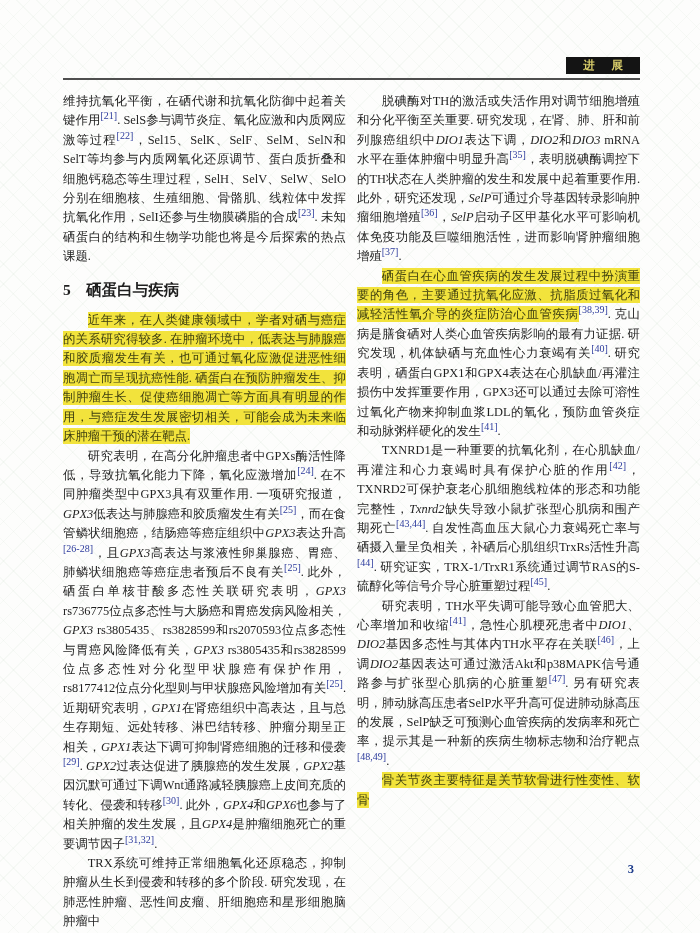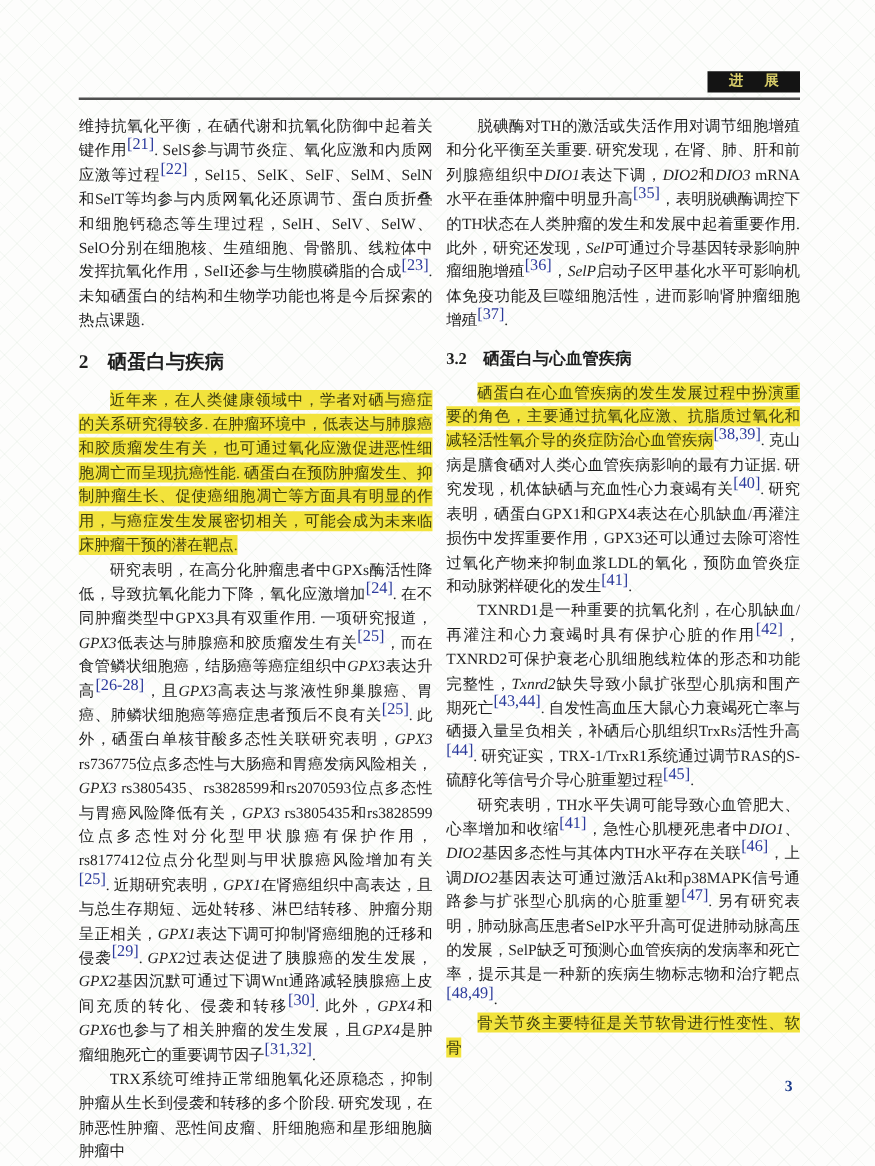--- a/index.html
+++ b/index.html
@@ -45,49 +45,48 @@
   .col-left{left:63px;}
   .col-right{left:357px;}
   .p{margin:0;}
   .p.ind{text-indent:2em;font-family:Liberation Serif, serif;}
   .h1{font-size:15.5px;font-weight:bold;margin:13px 0 11px 0;line-height:20px;}
   .h2{font-size:13.2px;font-weight:bold;margin:11px 0 9px 0;line-height:18px;}
   .s-n{}
   .s-i{font-style:italic;}
   .s-c{
     color:var(--citation);
-    font-size:13px;vertical-align:5px;line-height:0;
+    font-size:10px;vertical-align:5px;line-height:0;
   }
   .s-h{
     background:var(--highlight_bg);color:var(--highlight_text);
     box-decoration-break:clone;-webkit-box-decoration-break:clone;
     padding:1px 0;
   }
   .page-number{
     position:absolute;right:66px;bottom:56px;
     color:var(--page_number);font-weight:bold;font-size:12.5px;
   }
 </style>
 </head>
 <body>
 
 <div class="page">
   <div class="badge">进 展</div>
   <div class="header-rule"></div>
 
   <div class="col col-left">
       <div class="p"><span class="s-n">维持抗氧化平衡，在硒代谢和抗氧化防御中起着关键作用</span><span class="s-c">[21]</span><span class="s-n">. SelS参与调节炎症、氧化应激和内质网应激等过程</span><span class="s-c">[22]</span><span class="s-n">，Sel15、SelK、SelF、SelM、SelN和SelT等均参与内质网氧化还原调节、蛋白质折叠和细胞钙稳态等生理过程，SelH、SelV、SelW、SelO分别在细胞核、生殖细胞、骨骼肌、线粒体中发挥抗氧化作用，SelI还参与生物膜磷脂的合成</span><span class="s-c">[23]</span><span class="s-n">. 未知硒蛋白的结构和生物学功能也将是今后探索的热点课题.</span></div>
-      <div class="h1">2　硒蛋白与疾病</div>
+      <div class="h1">5　硒蛋白与疾病</div>
       <div class="p ind"><span class="s-h">近年来，在人类健康领域中，学者对硒与癌症的关系研究得较多. 在肿瘤环境中，低表达与肺腺癌和胶质瘤发生有关，也可通过氧化应激促进恶性细胞凋亡而呈现抗癌性能. 硒蛋白在预防肿瘤发生、抑制肿瘤生长、促使癌细胞凋亡等方面具有明显的作用，与癌症发生发展密切相关，可能会成为未来临床肿瘤干预的潜在靶点.</span></div>
       <div class="p ind"><span class="s-n">研究表明，在高分化肿瘤患者中GPXs酶活性降低，导致抗氧化能力下降，氧化应激增加</span><span class="s-c">[24]</span><span class="s-n">. 在不同肿瘤类型中GPX3具有双重作用. 一项研究报道，</span><span class="s-i">GPX3</span><span class="s-n">低表达与肺腺癌和胶质瘤发生有关</span><span class="s-c">[25]</span><span class="s-n">，而在食管鳞状细胞癌，结肠癌等癌症组织中</span><span class="s-i">GPX3</span><span class="s-n">表达升高</span><span class="s-c">[26-28]</span><span class="s-n">，且</span><span class="s-i">GPX3</span><span class="s-n">高表达与浆液性卵巢腺癌、胃癌、肺鳞状细胞癌等癌症患者预后不良有关</span><span class="s-c">[25]</span><span class="s-n">. 此外，硒蛋白单核苷酸多态性关联研究表明，</span><span class="s-i">GPX3</span><span class="s-n"> rs736775位点多态性与大肠癌和胃癌发病风险相关，</span><span class="s-i">GPX3</span><span class="s-n"> rs3805435、rs3828599和rs2070593位点多态性与胃癌风险降低有关，</span><span class="s-i">GPX3</span><span class="s-n"> rs3805435和rs3828599位点多态性对分化型甲状腺癌有保护作用，rs8177412位点分化型则与甲状腺癌风险增加有关</span><span class="s-c">[25]</span><span class="s-n">. 近期研究表明，</span><span class="s-i">GPX1</span><span class="s-n">在肾癌组织中高表达，且与总生存期短、远处转移、淋巴结转移、肿瘤分期呈正相关，</span><span class="s-i">GPX1</span><span class="s-n">表达下调可抑制肾癌细胞的迁移和侵袭</span><span class="s-c">[29]</span><span class="s-n">. </span><span class="s-i">GPX2</span><span class="s-n">过表达促进了胰腺癌的发生发展，</span><span class="s-i">GPX2</span><span class="s-n">基因沉默可通过下调Wnt通路减轻胰腺癌上皮间充质的转化、侵袭和转移</span><span class="s-c">[30]</span><span class="s-n">. 此外，</span><span class="s-i">GPX4</span><span class="s-n">和</span><span class="s-i">GPX6</span><span class="s-n">也参与了相关肿瘤的发生发展，且</span><span class="s-i">GPX4</span><span class="s-n">是肿瘤细胞死亡的重要调节因子</span><span class="s-c">[31,32]</span><span class="s-n">.</span></div>
       <div class="p ind"><span class="s-n">TRX系统可维持正常细胞氧化还原稳态，抑制肿瘤从生长到侵袭和转移的多个阶段. 研究发现，在肺恶性肿瘤、恶性间皮瘤、肝细胞癌和星形细胞脑肿瘤中</span></div>
     </div>
   <div class="col col-right">
       <div class="p ind"><span class="s-n">脱碘酶对TH的激活或失活作用对调节细胞增殖和分化平衡至关重要. 研究发现，在肾、肺、肝和前列腺癌组织中</span><span class="s-i">DIO1</span><span class="s-n">表达下调，</span><span class="s-i">DIO2</span><span class="s-n">和</span><span class="s-i">DIO3</span><span class="s-n"> mRNA水平在垂体肿瘤中明显升高</span><span class="s-c">[35]</span><span class="s-n">，表明脱碘酶调控下的TH状态在人类肿瘤的发生和发展中起着重要作用. 此外，研究还发现，</span><span class="s-i">SelP</span><span class="s-n">可通过介导基因转录影响肿瘤细胞增殖</span><span class="s-c">[36]</span><span class="s-n">，</span><span class="s-i">SelP</span><span class="s-n">启动子区甲基化水平可影响机体免疫功能及巨噬细胞活性，进而影响肾肿瘤细胞增殖</span><span class="s-c">[37]</span><span class="s-n">.</span></div>
-      <div class="h2">3.2　硒蛋白与心血管疾病</div>
       <div class="p ind"><span class="s-h">硒蛋白在心血管疾病的发生发展过程中扮演重要的角色，主要通过抗氧化应激、抗脂质过氧化和减轻活性氧介导的炎症防治心血管疾病</span><span class="s-c">[38,39]</span><span class="s-n">. 克山病是膳食硒对人类心血管疾病影响的最有力证据. 研究发现，机体缺硒与充血性心力衰竭有关</span><span class="s-c">[40]</span><span class="s-n">. 研究表明，硒蛋白GPX1和GPX4表达在心肌缺血/再灌注损伤中发挥重要作用，GPX3还可以通过去除可溶性过氧化产物来抑制血浆LDL的氧化，预防血管炎症和动脉粥样硬化的发生</span><span class="s-c">[41]</span><span class="s-n">.</span></div>
       <div class="p ind"><span class="s-n">TXNRD1是一种重要的抗氧化剂，在心肌缺血/再灌注和心力衰竭时具有保护心脏的作用</span><span class="s-c">[42]</span><span class="s-n">，TXNRD2可保护衰老心肌细胞线粒体的形态和功能完整性，</span><span class="s-i">Txnrd2</span><span class="s-n">缺失导致小鼠扩张型心肌病和围产期死亡</span><span class="s-c">[43,44]</span><span class="s-n">. 自发性高血压大鼠心力衰竭死亡率与硒摄入量呈负相关，补硒后心肌组织TrxRs活性升高</span><span class="s-c">[44]</span><span class="s-n">. 研究证实，TRX-1/TrxR1系统通过调节RAS的S-硫醇化等信号介导心脏重塑过程</span><span class="s-c">[45]</span><span class="s-n">.</span></div>
       <div class="p ind"><span class="s-n">研究表明，TH水平失调可能导致心血管肥大、心率增加和收缩</span><span class="s-c">[41]</span><span class="s-n">，急性心肌梗死患者中</span><span class="s-i">DIO1</span><span class="s-n">、</span><span class="s-i">DIO2</span><span class="s-n">基因多态性与其体内TH水平存在关联</span><span class="s-c">[46]</span><span class="s-n">，上调</span><span class="s-i">DIO2</span><span class="s-n">基因表达可通过激活Akt和p38MAPK信号通路参与扩张型心肌病的心脏重塑</span><span class="s-c">[47]</span><span class="s-n">. 另有研究表明，肺动脉高压患者SelP水平升高可促进肺动脉高压的发展，SelP缺乏可预测心血管疾病的发病率和死亡率，提示其是一种新的疾病生物标志物和治疗靶点</span><span class="s-c">[48,49]</span><span class="s-n">.</span></div>
       <div class="p ind"><span class="s-h">骨关节炎主要特征是关节软骨进行性变性、软骨</span></div>
     </div>
 
   <div class="page-number">3</div>
 </div>
 
 </body></html>

